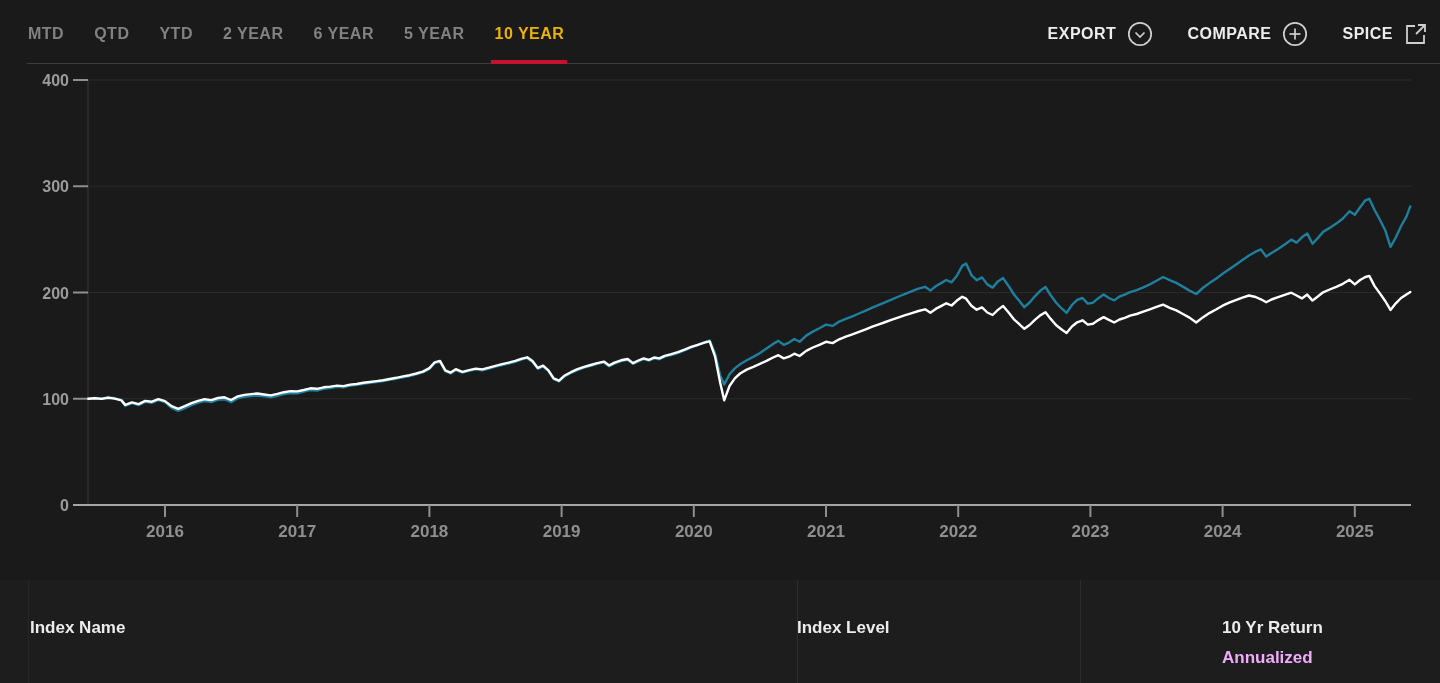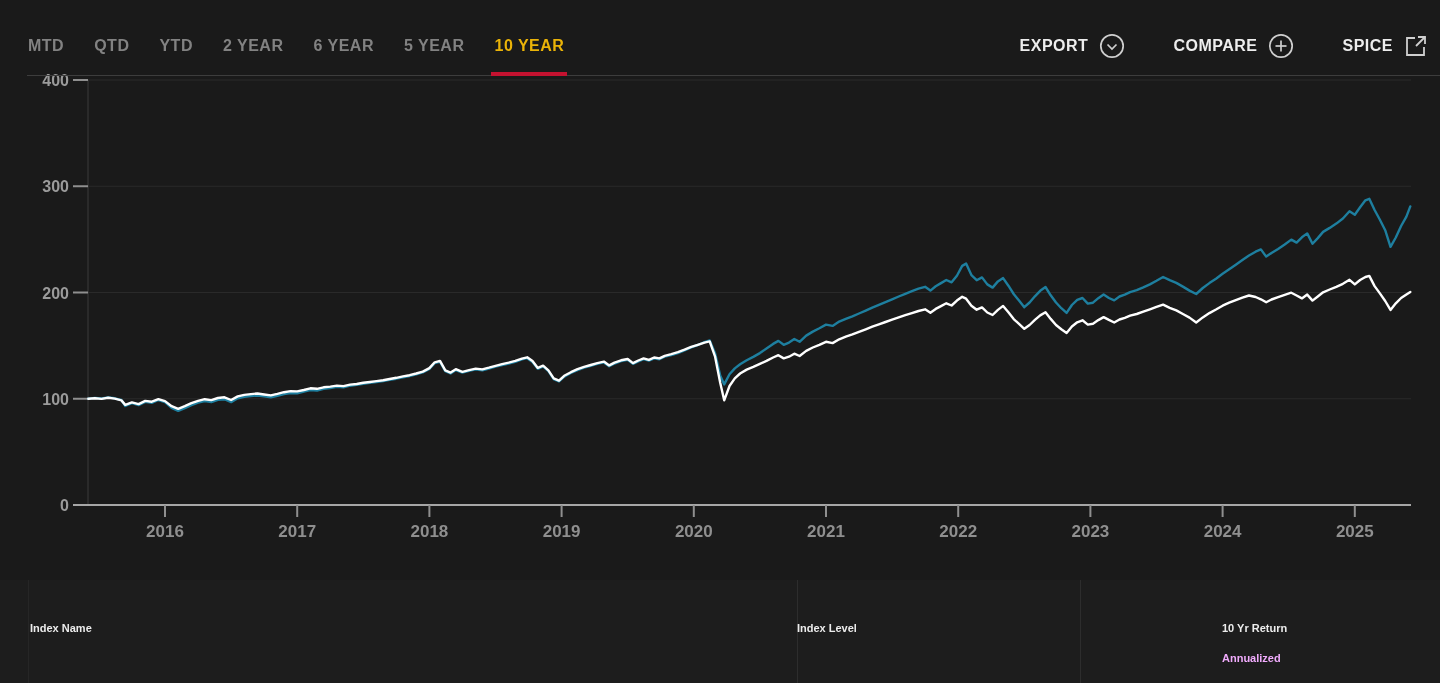--- a/index.html
+++ b/index.html
@@ -3,37 +3,37 @@
 <meta charset="utf-8">
 <style>
   html,body{margin:0;padding:0;}
   body{
     width:1440px;height:683px;overflow:hidden;position:relative;
     background:#1a1a1a;
     font-family:"Liberation Sans",sans-serif;
     -webkit-font-smoothing:antialiased;
   }
   
-  .toolbar{position:absolute;left:0;top:16px;width:1440px;height:64px;}
+  .toolbar{position:absolute;left:0;top:4px;width:1440px;height:64px;}
   .header-rule{position:absolute;left:27px;right:0;top:59px;height:1px;background:#3d3d3d;}
   .tabs{position:absolute;left:28px;top:0;height:60px;display:flex;gap:30px;align-items:stretch;}
   .tab{position:relative;display:flex;align-items:center;height:100%;
        font-size:16px;font-weight:bold;letter-spacing:.5px;color:#828282;cursor:pointer;white-space:nowrap;}
   .tab.active{color:#eab308;}
   .tab.active::after{content:"";position:absolute;left:-3px;right:-3px;bottom:0;height:4px;background:#c41230;}
-  .actions{position:absolute;right:12px;top:0;height:60px;display:flex;align-items:center;gap:48px;}
+  .actions{position:absolute;right:12px;top:0;height:60px;display:flex;align-items:center;gap:34px;}
   .action-btn{display:flex;align-items:center;gap:11px;background:none;border:none;padding:0;cursor:pointer;
        font-family:"Liberation Sans",sans-serif;font-size:16px;font-weight:bold;letter-spacing:.5px;color:#ededed;}
   .action-btn svg{display:block;}
   
   .chart-wrap{position:absolute;left:0;top:0;width:1440px;height:560px;}
   
   .index-table{position:absolute;left:0;top:580px;width:1440px;height:103px;background:#1d1d1d;}
   .vdiv{position:absolute;top:0;bottom:0;width:1px;background:#2d2d2d;}
-  .th{position:absolute;font-size:11px;font-weight:bold;color:#ececec;line-height:20px;}
+  .th{position:absolute;font-size:17px;font-weight:bold;color:#ececec;line-height:20px;}
   .th-name{left:30px;top:618px;}
   .th-level{left:797px;top:618px;width:253px;text-align:left;padding-right:0;box-sizing:border-box;}
   .th-level span{display:inline-block;padding-right:30px;}
   .th-return{left:1222px;top:618px;}
   .th-return .line2{color:#f0abfc;margin-top:10px;}
 </style>
 </head>
 <body>
 
 <div class="chart-wrap" id="chartWrap"><svg width="1440" height="560" viewBox="0 0 1440 560" xmlns="http://www.w3.org/2000/svg">

